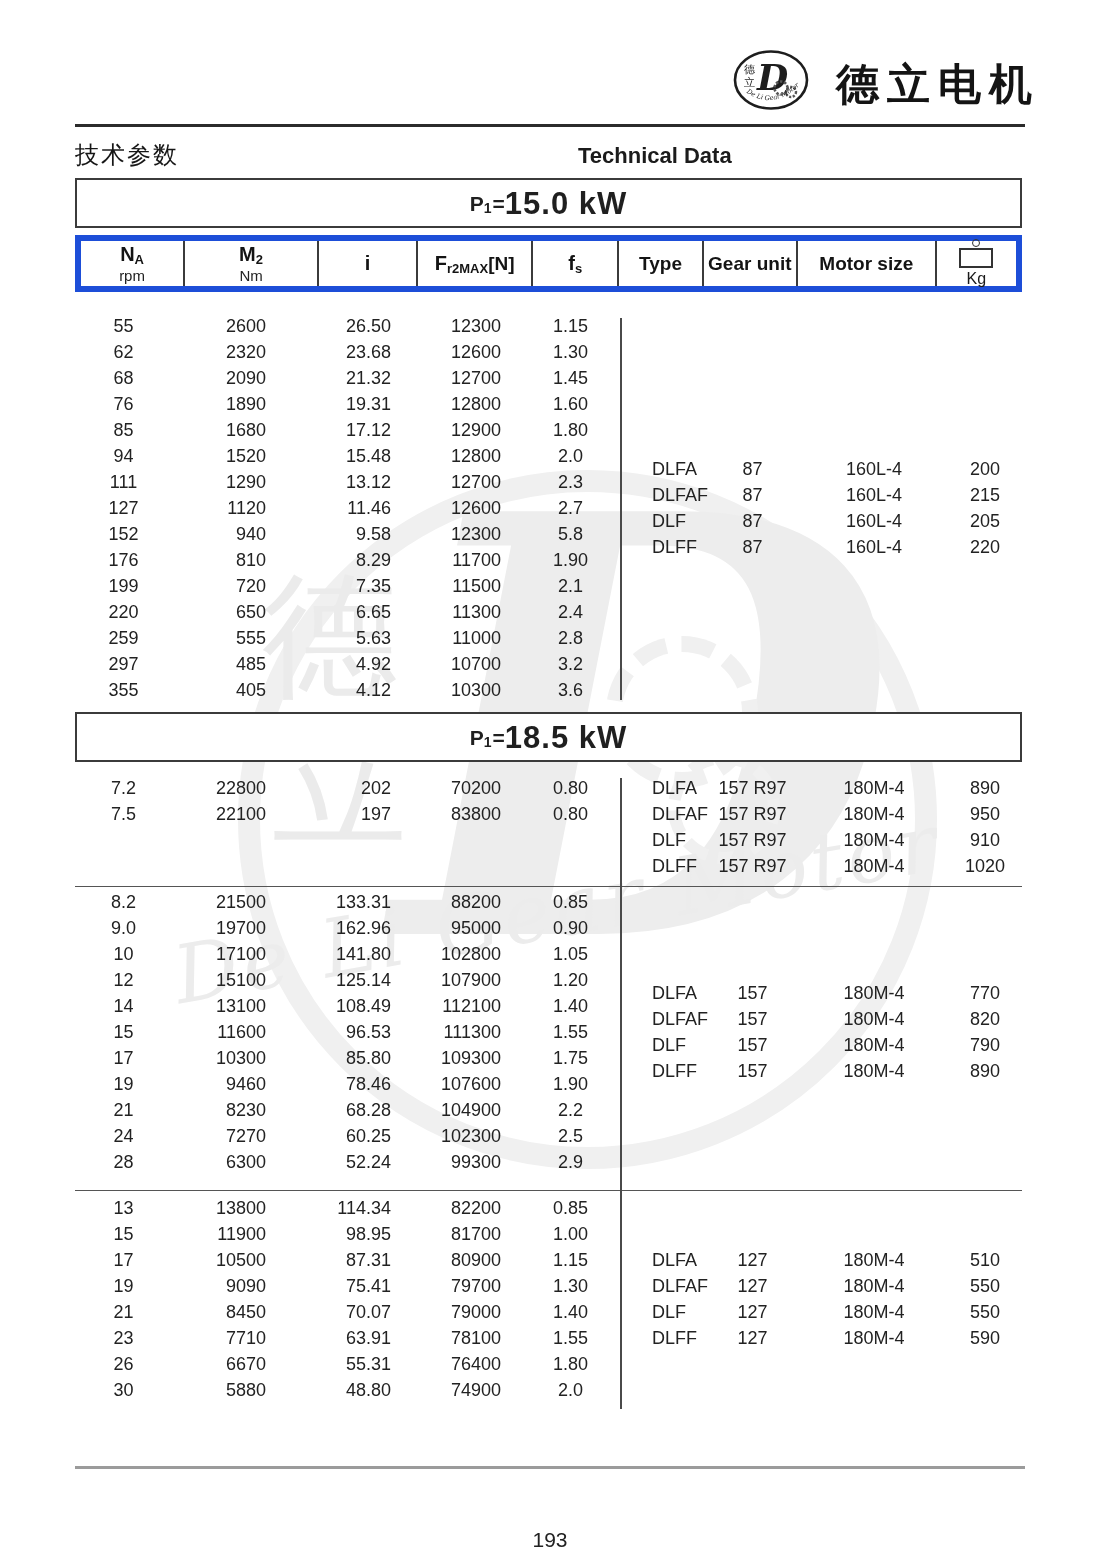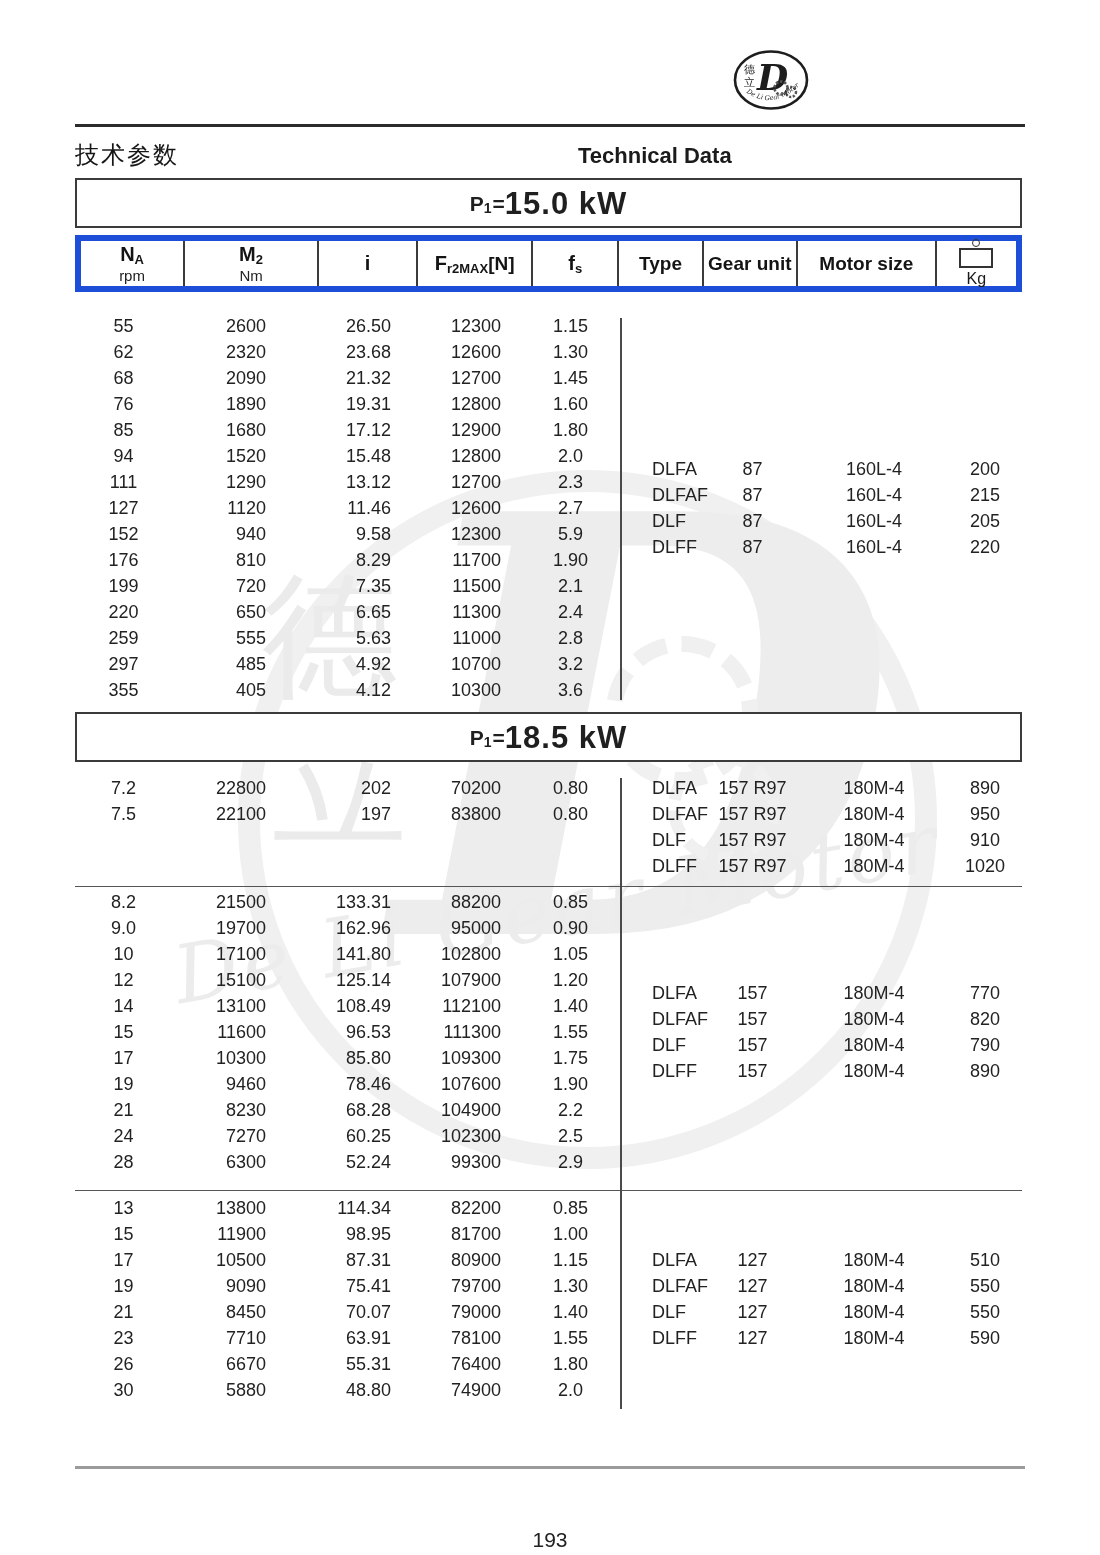--- a/index.html
+++ b/index.html
@@ -113,20 +113,21 @@
       <text x="13" y="38" font-size="11" fill="#1d1d1d">立</text>
       <text x="26" y="42" font-size="36" font-weight="bold" font-style="italic" font-family="DejaVu Serif, serif" fill="#1d1d1d">D</text>
       <circle cx="50" cy="40" r="6.5" fill="none" stroke="#555" stroke-width="2.6" stroke-dasharray="2.5 1.6"></circle>
       <circle cx="60" cy="44" r="5" fill="none" stroke="#555" stroke-width="2.4" stroke-dasharray="2.2 1.5"></circle>
       <path id="ringArc" d="M 12,42 Q 40,64 68,38" fill="none" stroke="none"></path>
       <text font-size="6.6" fill="#1d1d1d" font-family="DejaVu Serif, serif" font-style="italic">
         <textPath href="#ringArc" startOffset="4">De Li Gear Motor</textPath>
       </text>
     </svg>
   </div>
+  <div class="brand-name">德立电机</div>
   <div class="header-rule"></div>
 
   <div class="subheader-left">技术参数</div>
   <div class="subheader-right">Technical Data</div>
 
   <div id="tables">
       <div class="power-title pt-0">
         <span class="pt-p">P</span>
         <span class="pt-sub">1</span>
         <span class="pt-eq">=</span>
@@ -224,21 +225,21 @@
               <div class="dcell c1">1120</div>
               <div class="dcell c2">11.46</div>
               <div class="dcell c3">12600</div>
               <div class="dcell c4">2.7</div>
             </div>
             <div class="drow">
               <div class="dcell c0">152</div>
               <div class="dcell c1">940</div>
               <div class="dcell c2">9.58</div>
               <div class="dcell c3">12300</div>
-              <div class="dcell c4">5.9</div>
+              <div class="dcell c4">5.8</div>
             </div>
             <div class="drow">
               <div class="dcell c0">176</div>
               <div class="dcell c1">810</div>
               <div class="dcell c2">8.29</div>
               <div class="dcell c3">11700</div>
               <div class="dcell c4">1.90</div>
             </div>
             <div class="drow">
               <div class="dcell c0">199</div>

